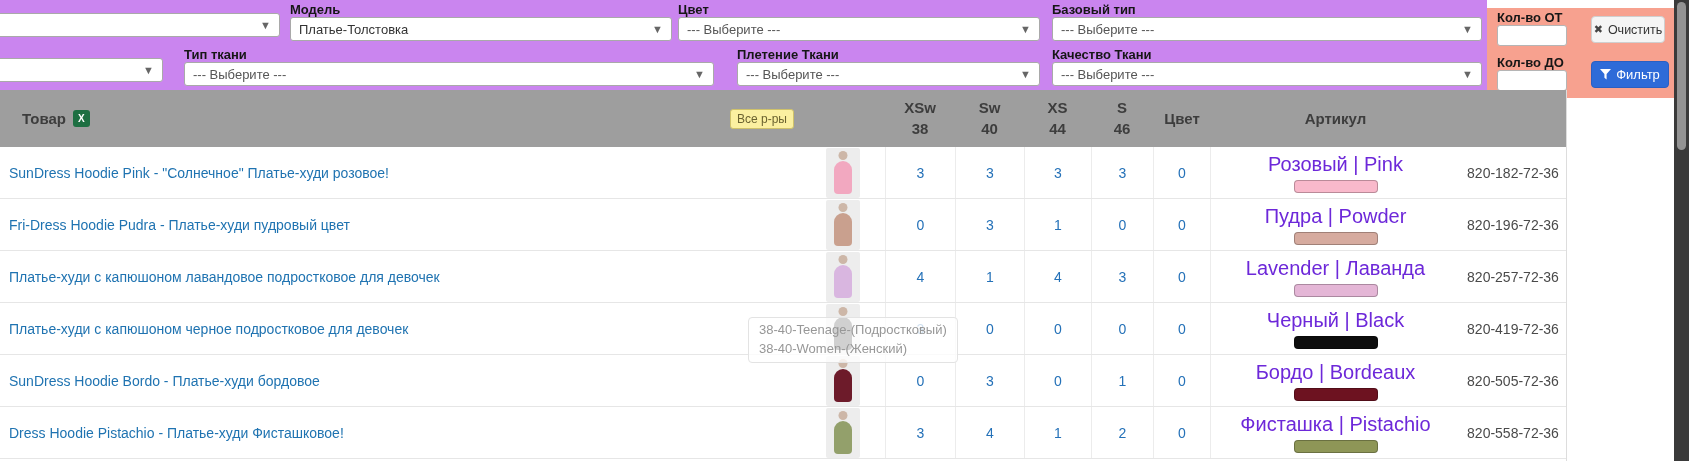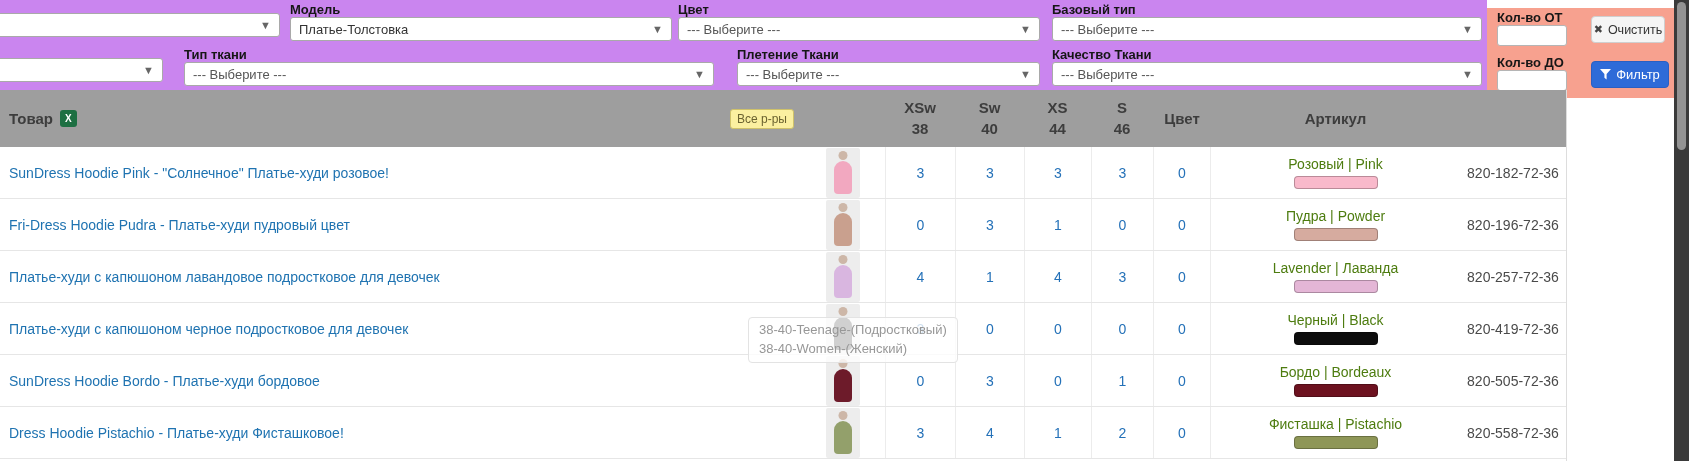--- a/index.html
+++ b/index.html
@@ -26,38 +26,38 @@
   .btn-clear { left:104px; top:8px; width:74px; height:27px; background:#f5f5f5; border:1px solid #cfcfcf;
                color:#333; font-size:12.5px; }
   .btn-clear .x { font-size:11px; color:#444; }
   .btn-filter { left:104px; top:53px; width:78px; height:27px; background:#2e6bd8; border:1px solid #2a5fc2;
                 color:#fff; font-size:13px; }
 
   
   .grid { display:grid; grid-template-columns:800px 85px 70px 69px 67px 62px 58px 249px 106px; width:1566px; }
   .thead { position:absolute; left:0; top:90px; height:57px; background:#9e9e9e; color:#3d3d3d; }
   .thead > div { display:flex; align-items:center; justify-content:center; font-weight:bold; font-size:15px; }
-  .h-product { justify-content:flex-start !important; padding-left:9px; gap:7px; }
+  .h-product { justify-content:flex-start !important; padding-left:22px; gap:7px; }
   .h-size { flex-direction:column; line-height:1.35; }
   .excel-ic { width:17px; height:17px; background:#1d6f42; border-radius:3px; color:#fff; font-size:10px;
               font-weight:bold; display:flex; align-items:center; justify-content:center; cursor:pointer; }
   .badge { margin-left:auto; margin-right:6px; background:#fbf0a0; border:1px solid #cfc26a; color:#6b6330;
            font-size:12px; font-weight:normal; padding:2px 6px; border-radius:3px; white-space:nowrap; }
 
   .tbody { position:absolute; left:0; top:147px; }
   .trow { height:52px; border-bottom:1px solid #e6e6e6; background:#fff; }
   .trow > div { display:flex; align-items:center; justify-content:center; }
   .cell-product { justify-content:flex-start !important; padding-left:9px; }
   .cell-product a { color:#1f73b1; font-size:14px; text-decoration:none; cursor:pointer; white-space:nowrap; }
   .cell-size { font-size:14px; }
   .cell-size span { color:#2471b8; cursor:pointer; }
   .b-l { border-left:1px solid #ececec; }
   .b-r { border-right:1px solid #ececec; }
   .cell-color { flex-direction:column; gap:4px; }
-  .color-name { font-size:14px; color:#4d7c0f; }
+  .color-name { font-size:20px; color:#6d28d9; }
   .swatch { width:84px; height:13px; border-radius:4px; border:1px solid rgba(0,0,0,0.25); }
   .cell-sku { font-size:14px; color:#4a4a4a; }
 
   .thumb { width:34px; height:50px; background:#ededed; border-radius:2px; position:relative; cursor:pointer; }
   .thumb .head { position:absolute; top:3px; left:50%; transform:translateX(-50%); width:9px; height:9px;
                  border-radius:50%; background:#cdb7a8; }
   .thumb .dress { position:absolute; top:13px; left:50%; transform:translateX(-50%); width:18px; height:33px;
                   border-radius:9px 9px 4px 4px; }
 
   .right-line { position:absolute; left:1566px; top:90px; width:1px; height:371px; background:#ddd; }

